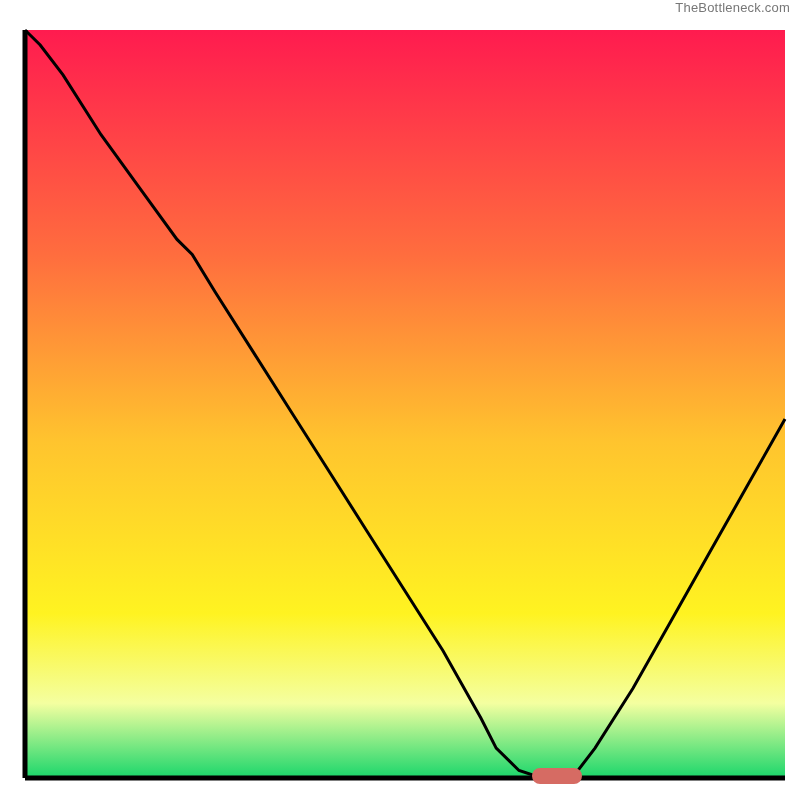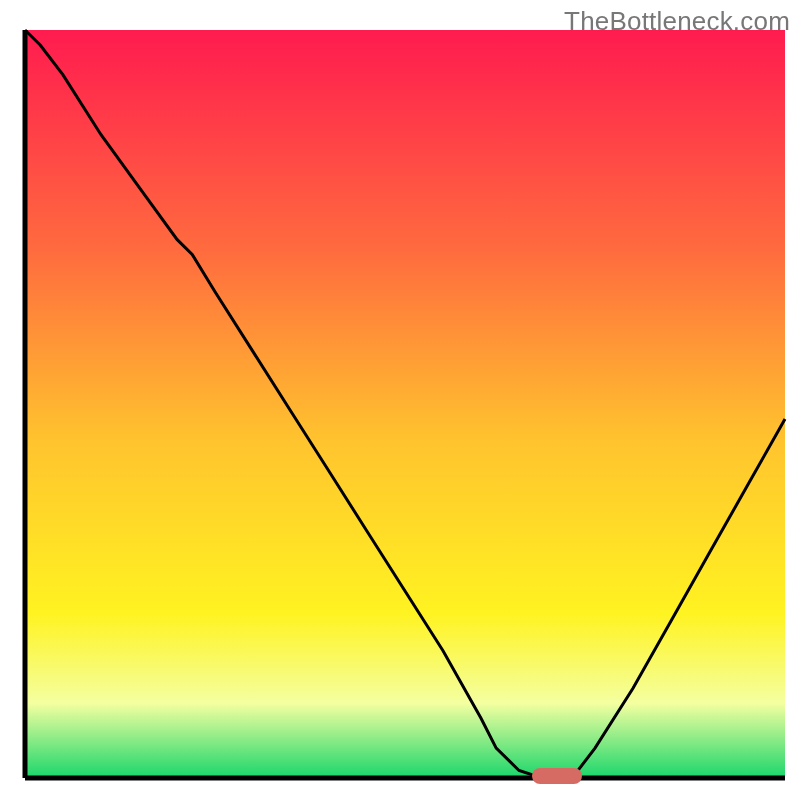--- a/index.html
+++ b/index.html
@@ -10,24 +10,24 @@
     background: #ffffff;
     font-family: Arial, Helvetica, sans-serif;
   }
   .chart-wrap {
     position: relative;
     width: 800px;
     height: 800px;
   }
   .watermark {
     position: absolute;
-    top: 6px;
+    top: 0;
     right: 10px;
     color: #777;
-    font-size: 26px;
+    font-size: 13px;
     font-weight: 500;
     letter-spacing: 0.2px;
     user-select: none;
   }
   svg.plot {
     position: absolute;
     left: 0;
     top: 0;
   }
   .curve {

